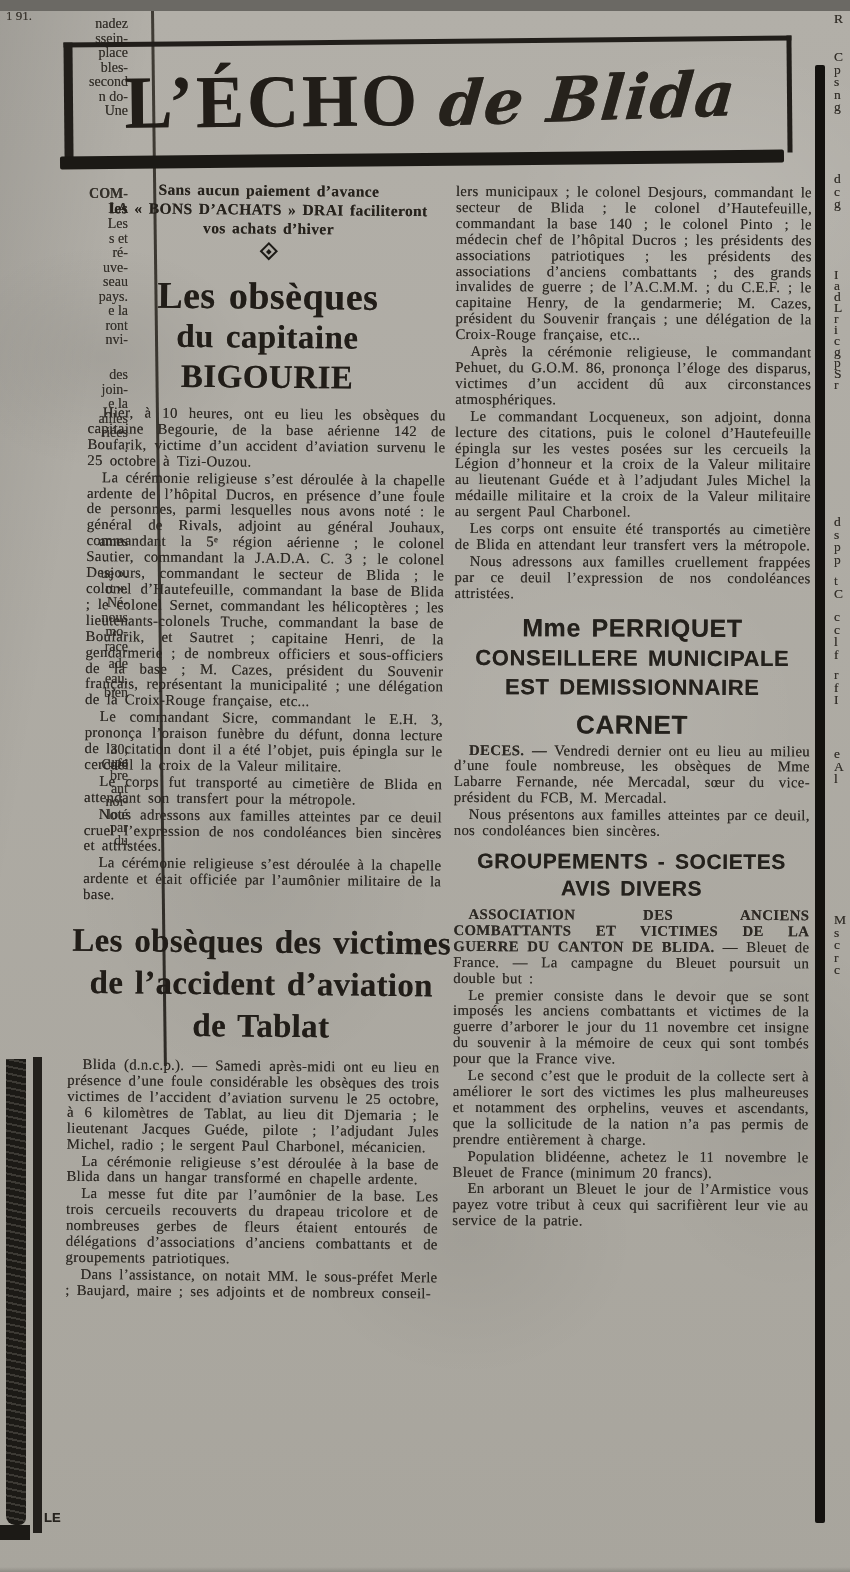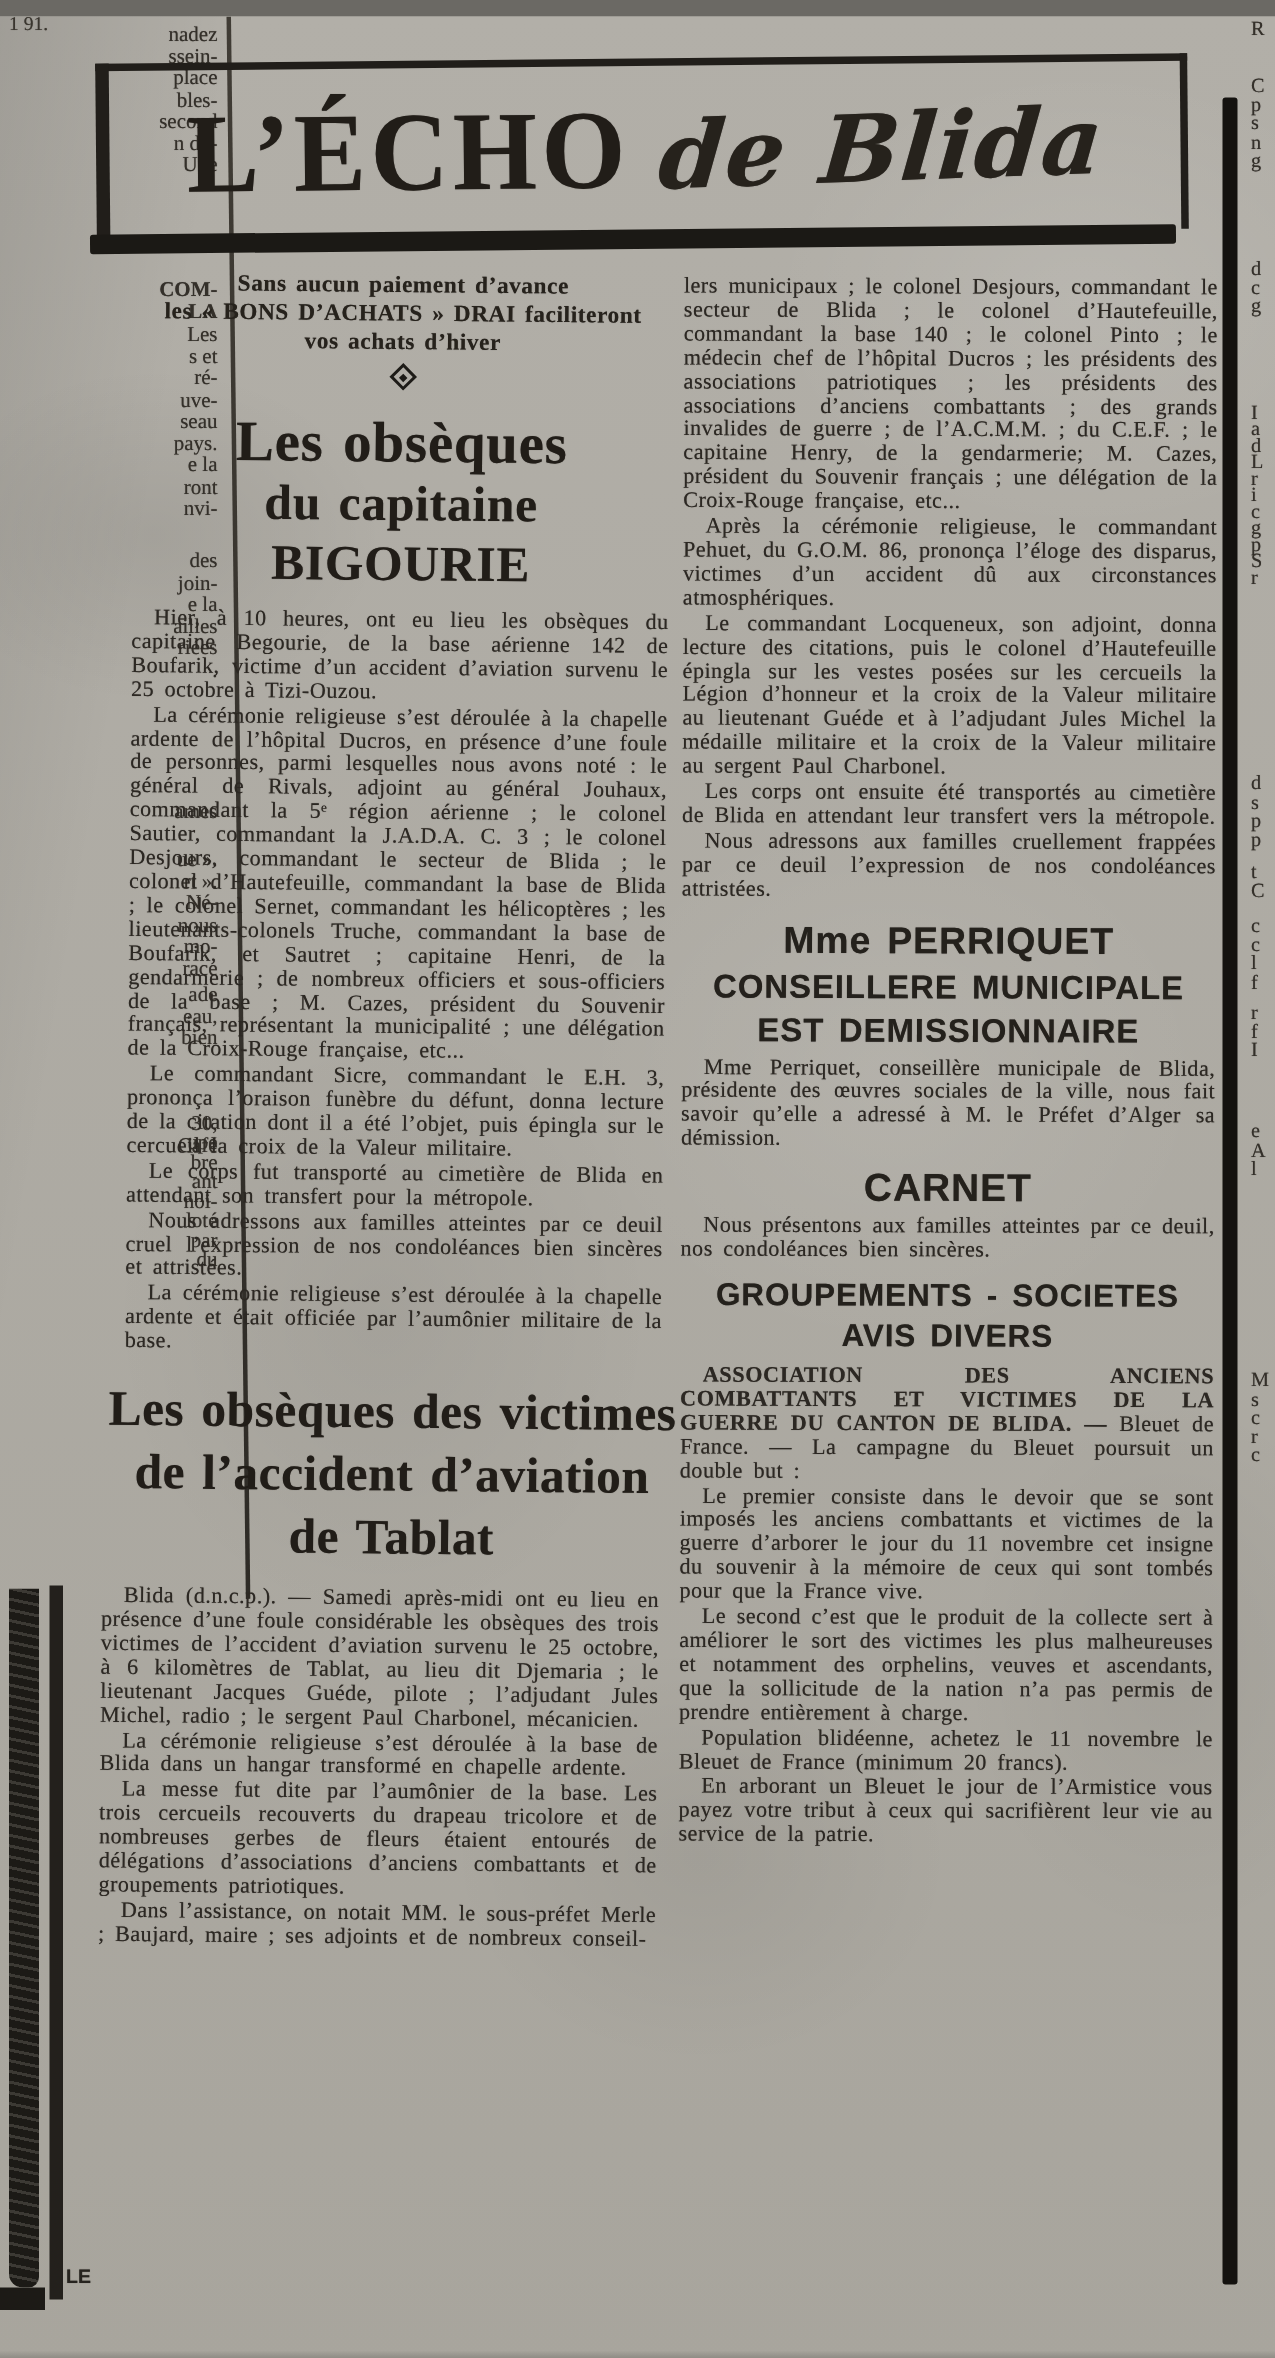--- a/index.html
+++ b/index.html
@@ -15,21 +15,21 @@
       radial-gradient(260px 300px at 30% 55%, rgba(0,0,0,.05), transparent 70%),
       radial-gradient(300px 260px at 70% 45%, rgba(255,255,255,.08), transparent 70%),
       radial-gradient(240px 200px at 55% 78%, rgba(0,0,0,.055), transparent 70%),
       radial-gradient(200px 260px at 92% 70%, rgba(0,0,0,.05), transparent 70%),
       linear-gradient(100deg, rgba(0,0,0,.10), transparent 14%),
       linear-gradient(#b2afa8, #a8a59d);
     text-shadow: 0 0 .5px rgba(40,36,30,.65);
   }
   
   .lm { position:absolute; left:0; width:128px; text-align:right; padding-right:6px;
-        font-size:14px; line-height:14.5px; color:#34302a;padding-left:17px; }
+        font-size:14px; line-height:14.5px; color:#34302a; }
   .lm.lh13 div { line-height:13px; }
   .lm.bold { font-weight:bold; }
   .top-frag { position:absolute; left:6px; top:-3px; font-size:13px; color:#3a362f; }
   .lm-divider { position:absolute; left:151px; top:0; width:2.5px; height:1055px;
         background:linear-gradient(#403c35,#2e2b26); transform:rotate(-.7deg); transform-origin:top left; }
   .rr { position:absolute; left:815px; top:54px; width:10px; height:1458px;
         background:#14120f; border-radius:2px; }
   .rm { position:absolute; left:834px; width:20px; text-align:left;
         font-size:13.5px; line-height:12.5px; color:#34302a; }
   .rm.lh11 div { line-height:11px; }
@@ -266,23 +266,23 @@
         <p class="pp">Le commandant Locqueneux, son adjoint, donna lecture des citations, puis le colonel d’Hautefeuille épingla sur les vestes posées sur les cercueils la Légion d’honneur et la croix de la Valeur militaire au lieutenant Guéde et à l’adjudant Jules Michel la médaille militaire et la croix de la Valeur militaire au sergent Paul Charbonel.</p>
         <p class="pp">Les corps ont ensuite été transportés au cimetière de Blida en attendant leur transfert vers la métropole.</p>
         <p class="pp">Nous adressons aux familles cruellement frappées par ce deuil l’expression de nos condoléances attristées.</p>
       </div>
 
     <h3 class="sans-head mme-head">
       <span class="l1">Mme PERRIQUET</span>
       <span class="l2">CONSEILLERE MUNICIPALE</span>
       <span class="l2">EST DEMISSIONNAIRE</span>
     </h3>
-    <p class="p">Mme Perriquet, conseillère municipale de Blida, présidente des œuvres sociales de la ville, nous fait savoir qu’elle a adressé à M. le Préfet d’Alger sa démission.</p>
 
     <h3 class="sans-head carnet-head">CARNET</h3>
+    <p class="p"><b class="lead">DECES. —</b> <span>Vendredi dernier ont eu lieu au milieu d’une foule nombreuse, les obsèques de Mme Labarre Fernande, née Mercadal, sœur du vice-président du FCB, M. Mercadal.</span></p>
     <p class="p">Nous présentons aux familles atteintes par ce deuil, nos condoléances bien sincères.</p>
 
     <h3 class="sans-head group-head">
       <span>GROUPEMENTS - SOCIETES</span>
       <span>AVIS DIVERS</span>
     </h3>
     <p class="p"><b class="lead">ASSOCIATION DES ANCIENS COMBATTANTS ET VICTIMES DE LA GUERRE DU CANTON DE BLIDA. —</b> <span>Bleuet de France. — La campagne du Bleuet poursuit un double but :</span></p>
     <div>
         <p class="pp">Le premier consiste dans le devoir que se sont imposés les anciens combattants et victimes de la guerre d’arborer le jour du 11 novembre cet insigne du souvenir à la mémoire de ceux qui sont tombés pour que la France vive.</p>
         <p class="pp">Le second c’est que le produit de la collecte sert à améliorer le sort des victimes les plus malheureuses et notamment des orphelins, veuves et ascendants, que la sollicitude de la nation n’a pas permis de prendre entièrement à charge.</p>

